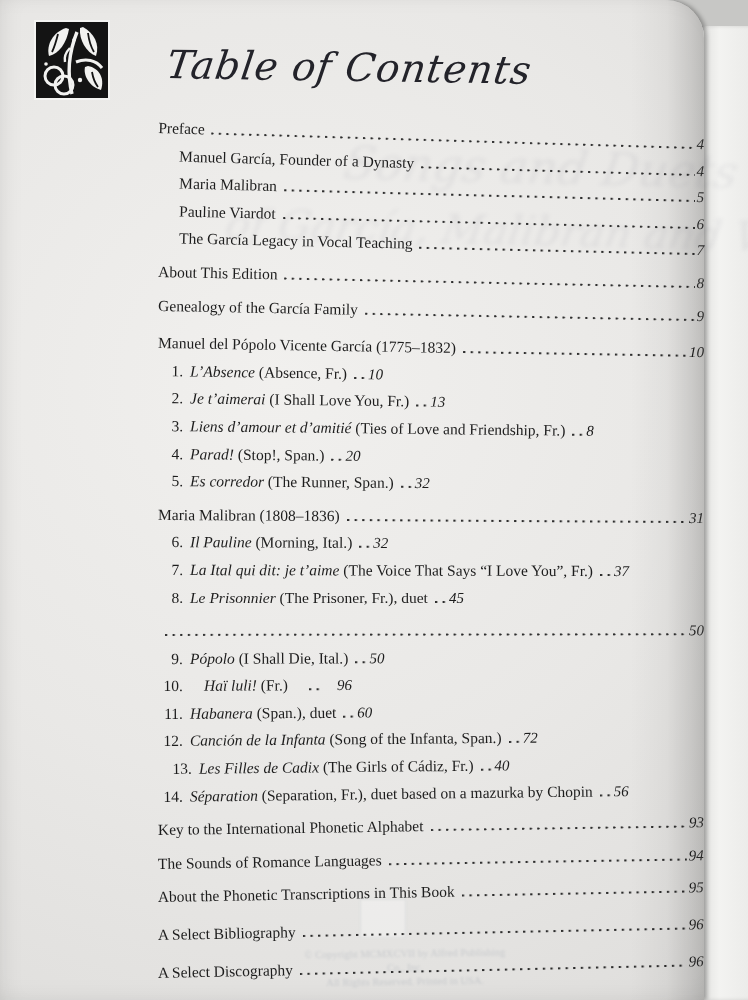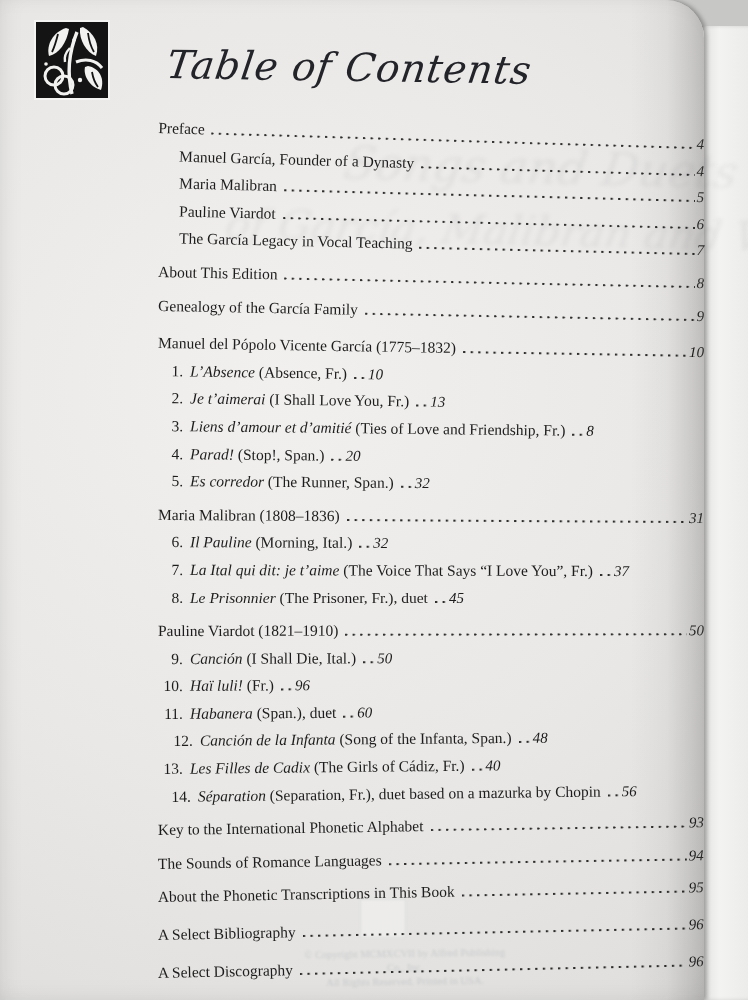--- a/index.html
+++ b/index.html
@@ -217,55 +217,54 @@
           <span class="dots"></span>
           <span class="pg">37</span>
         </div>
         <div class="row num" style="transform: rotate(0.02deg);">
           <span class="num">8.</span>
           <span class="label"><em>Le Prisonnier</em> (The Prisoner, Fr.), duet</span>
           <span class="dots"></span>
           <span class="pg">45</span>
         </div>
         <div class="row top gap-s" style="transform: rotate(-0.08deg);">
-          <span class="label">Pauline Viardot (1821–1910)</span>
           <span class="dots"></span>
           <span class="pg">50</span>
         </div>
         <div class="row num" style="transform: rotate(-0.19deg);">
           <span class="num">9.</span>
-          <span class="label"><em>Canción</em> (I Shall Die, Ital.)</span>
+          <span class="label"><em>Pópolo</em> (I Shall Die, Ital.)</span>
           <span class="dots"></span>
           <span class="pg">50</span>
         </div>
-        <div class="row num" style="transform: rotate(-0.29deg);">
+        <div class="row num" style="transform: rotate(-0.29deg); gap: 14px;">
           <span class="num">10.</span>
           <span class="label"><em>Haï luli!</em> (Fr.)</span>
           <span class="dots"></span>
           <span class="pg">96</span>
         </div>
         <div class="row num" style="transform: rotate(-0.4deg);">
           <span class="num">11.</span>
           <span class="label"><em>Habanera</em> (Span.), duet</span>
           <span class="dots"></span>
           <span class="pg">60</span>
         </div>
-        <div class="row num" style="transform: rotate(-0.51deg); margin-left: 10px;">
+        <div class="row num" style="transform: rotate(-0.51deg);">
           <span class="num">12.</span>
           <span class="label"><em>Canción de la Infanta</em> (Song of the Infanta, Span.)</span>
           <span class="dots"></span>
-          <span class="pg">48</span>
-        </div>
-        <div class="row num" style="transform: rotate(-0.61deg);">
+          <span class="pg">72</span>
+        </div>
+        <div class="row num" style="transform: rotate(-0.61deg); margin-left: 9px;">
           <span class="num">13.</span>
           <span class="label"><em>Les Filles de Cadix</em> (The Girls of Cádiz, Fr.)</span>
           <span class="dots"></span>
           <span class="pg">40</span>
         </div>
-        <div class="row num" style="transform: rotate(-0.72deg); margin-left: 8px;">
+        <div class="row num" style="transform: rotate(-0.72deg);">
           <span class="num">14.</span>
           <span class="label"><em>Séparation</em> (Separation, Fr.), duet based on a mazurka by Chopin</span>
           <span class="dots"></span>
           <span class="pg">56</span>
         </div>
         <div class="row top gap-s" style="transform: rotate(-0.82deg);">
           <span class="label">Key to the International Phonetic Alphabet</span>
           <span class="dots"></span>
           <span class="pg">93</span>
         </div>

